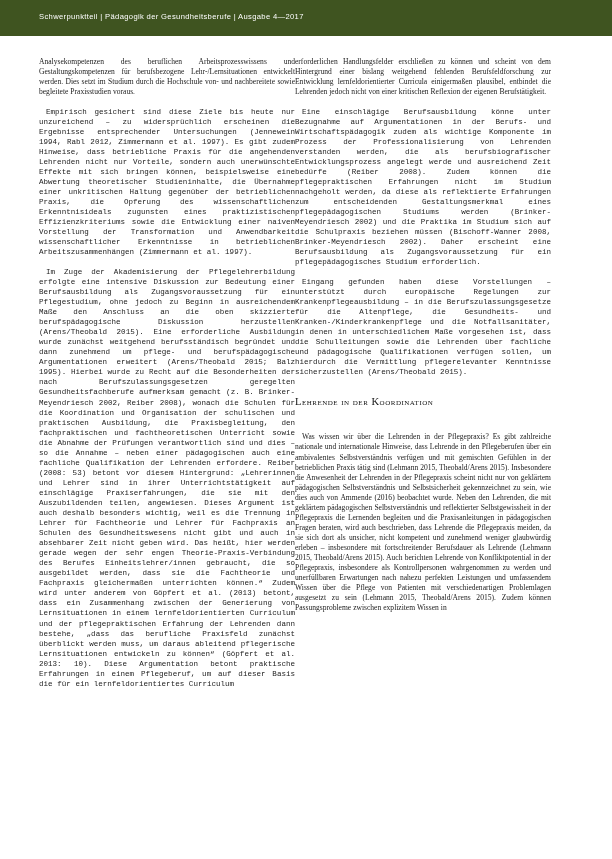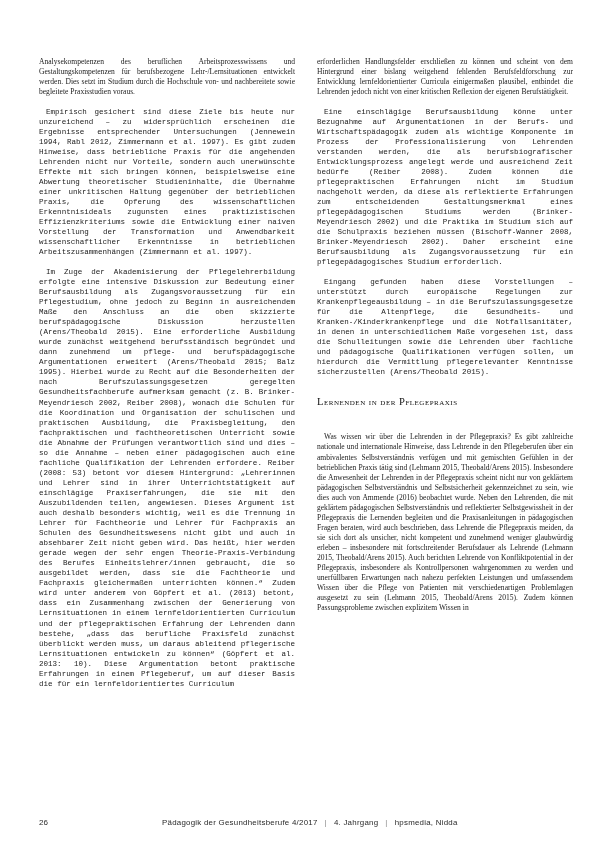--- a/index.html
+++ b/index.html
@@ -48,21 +48,20 @@
   }
   
   .columns {
     position: absolute;
     top: 57px;
     left: 39px;
     width: 534px;
     height: 750px;
     display: flex;
     flex-direction: row;
-    gap: 22px;
   }
   .col {
     width: 256px;
   }
   p.body {
     margin: 0;
     font-family: "Liberation Serif", serif;
     font-size: 7.55px;
     line-height: 10.05px;
     text-align: justify;
@@ -119,39 +118,37 @@
     display: inline-block;
     padding: 0 7px;
     color: #8a8a8a;
   }
 </style>
 </head>
 <body>
 
 <div class="page">
 
+  <div class="header-band">
+    <div class="header-band-inner"></div>
+    <div class="header-text">Schwerpunktteil | Pädagogik der Gesundheitsberufe | Ausgabe 4—2017</div>
+  </div>
 
   <div class="columns">
 
     <div class="col">
       <p class="body">Analysekompetenzen des beruflichen Arbeitsprozesswissens und Gestaltungskompetenzen für berufsbezogene Lehr-/Lernsituationen entwickelt werden. Dies setzt im Studium durch die Hochschule von- und nachbereitete sowie begleitete Praxisstudien voraus.</p>
       <p class="body">Empirisch gesichert sind diese Ziele bis heute nur unzureichend – zu widersprüchlich erscheinen die Ergebnisse entsprechender Untersuchungen (Jennewein 1994, Rabl 2012, Zimmermann et al. 1997). Es gibt zudem Hinweise, dass betriebliche Praxis für die angehenden Lehrenden nicht nur Vorteile, sondern auch unerwünschte Effekte mit sich bringen können, beispielsweise eine Abwertung theoretischer Studieninhalte, die Übernahme einer unkritischen Haltung gegenüber der betrieblichen Praxis, die Opferung des wissenschaftlichen Erkenntnisideals zugunsten eines praktizistischen Effizienzkriteriums sowie die Entwicklung einer naiven Vorstellung der Transformation und Anwendbarkeit wissenschaftlicher Erkenntnisse in betrieblichen Arbeitszusammenhängen (Zimmermann et al. 1997).</p>
       <p class="body">Im Zuge der Akademisierung der Pflegelehrerbildung erfolgte eine intensive Diskussion zur Bedeutung einer Berufsausbildung als Zugangsvoraussetzung für ein Pflegestudium, ohne jedoch zu Beginn in ausreichendem Maße den Anschluss an die oben skizzierte berufspädagogische Diskussion herzustellen (Arens/Theobald 2015). Eine erforderliche Ausbildung wurde zunächst weitgehend berufsständisch begründet und dann zunehmend um pflege- und berufspädagogische Argumentationen erweitert (Arens/Theobald 2015; Balz 1995). Hierbei wurde zu Recht auf die Besonderheiten der nach Berufszulassungsgesetzen geregelten Gesundheitsfachberufe aufmerksam gemacht (z. B. Brinker-Meyendriesch 2002, Reiber 2008), wonach die Schulen für die Koordination und Organisation der schulischen und praktischen Ausbildung, die Praxisbegleitung, den fachpraktischen und fachtheoretischen Unterricht sowie die Abnahme der Prüfungen verantwortlich sind und dies – so die Annahme – neben einer pädagogischen auch eine fachliche Qualifikation der Lehrenden erfordere. Reiber (2008: 53) betont vor diesem Hintergrund: „Lehrerinnen und Lehrer sind in ihrer Unterrichtstätigkeit auf einschlägige Praxiserfahrungen, die sie mit den Auszubildenden teilen, angewiesen. Dieses Argument ist auch deshalb besonders wichtig, weil es die Trennung in Lehrer für Fachtheorie und Lehrer für Fachpraxis an Schulen des Gesundheitswesens nicht gibt und auch in absehbarer Zeit nicht geben wird. Das heißt, hier werden gerade wegen der sehr engen Theorie-Praxis-Verbindung des Berufes Einheitslehrer/innen gebraucht, die so ausgebildet werden, dass sie die Fachtheorie und Fachpraxis gleichermaßen unterrichten können.“ Zudem wird unter anderem von Göpfert et al. (2013) betont, dass ein Zusammenhang zwischen der Generierung von Lernsituationen in einem lernfeldorientierten Curriculum und der pflegepraktischen Erfahrung der Lehrenden dann bestehe, „dass das berufliche Praxisfeld zunächst überblickt werden muss, um daraus ableitend pflegerische Lernsituationen entwickeln zu können“ (Göpfert et al. 2013: 10). Diese Argumentation betont praktische Erfahrungen in einem Pflegeberuf, um auf dieser Basis die für ein lernfeldorientiertes Curriculum</p>
     </div>
 
     <div class="col">
       <p class="body">erforderlichen Handlungsfelder erschließen zu können und scheint von dem Hintergrund einer bislang weitgehend fehlenden Berufsfeldforschung zur Entwicklung lernfeldorientierter Curricula einigermaßen plausibel, entbindet die Lehrenden jedoch nicht von einer kritischen Reflexion der eigenen Berufstätigkeit.</p>
       <p class="body">Eine einschlägige Berufsausbildung könne unter Bezugnahme auf Argumentationen in der Berufs- und Wirtschaftspädagogik zudem als wichtige Komponente im Prozess der Professionalisierung von Lehrenden verstanden werden, die als berufsbiografischer Entwicklungsprozess angelegt werde und ausreichend Zeit bedürfe (Reiber 2008). Zudem können die pflegepraktischen Erfahrungen nicht im Studium nachgeholt werden, da diese als reflektierte Erfahrungen zum entscheidenden Gestaltungsmerkmal eines pflegepädagogischen Studiums werden (Brinker-Meyendriesch 2002) und die Praktika im Studium sich auf die Schulpraxis beziehen müssen (Bischoff-Wanner 2008, Brinker-Meyendriesch 2002). Daher erscheint eine Berufsausbildung als Zugangsvoraussetzung für ein pflegepädagogisches Studium erforderlich.</p>
       <p class="body">Eingang gefunden haben diese Vorstellungen – unterstützt durch europäische Regelungen zur Krankenpflegeausbildung – in die Berufszulassungsgesetze für die Altenpflege, die Gesundheits- und Kranken-/Kinderkrankenpflege und die Notfallsanitäter, in denen in unterschiedlichem Maße vorgesehen ist, dass die Schulleitungen sowie die Lehrenden über fachliche und pädagogische Qualifikationen verfügen sollen, um hierdurch die Vermittlung pflegerelevanter Kenntnisse sicherzustellen (Arens/Theobald 2015).</p>
-      <h2 class="section-head">Lernenden in der Pflegepraxis</h2>
+      <h2 class="section-head">Lehrende in der Koordination</h2>
       <p class="body first-after-head">Was wissen wir über die Lehrenden in der Pflegepraxis? Es gibt zahlreiche nationale und internationale Hinweise, dass Lehrende in den Pflegeberufen über ein ambivalentes Selbstverständnis verfügen und mit gemischten Gefühlen in der betrieblichen Praxis tätig sind (Lehmann 2015, Theobald/Arens 2015). Insbesondere die Anwesenheit der Lehrenden in der Pflegepraxis scheint nicht nur von geklärtem pädagogischen Selbstverständnis und Selbstsicherheit gekennzeichnet zu sein, wie dies auch von Ammende (2016) beobachtet wurde. Neben den Lehrenden, die mit geklärtem pädagogischen Selbstverständnis und reflektierter Selbstgewissheit in der Pflegepraxis die Lernenden begleiten und die Praxisanleitungen in pädagogischen Fragen beraten, wird auch beschrieben, dass Lehrende die Pflegepraxis meiden, da sie sich dort als unsicher, nicht kompetent und zunehmend weniger glaubwürdig erleben – insbesondere mit fortschreitender Berufsdauer als Lehrende (Lehmann 2015, Theobald/Arens 2015). Auch berichten Lehrende von Konfliktpotential in der Pflegepraxis, insbesondere als Kontrollpersonen wahrgenommen zu werden und unerfüllbaren Erwartungen nach nahezu perfekten Leistungen und umfassendem Wissen über die Pflege von Patienten mit verschiedenartigen Problemlagen ausgesetzt zu sein (Lehmann 2015, Theobald/Arens 2015). Zudem können Passungsprobleme zwischen explizitem Wissen in</p>
     </div>
 
   </div>
 
-  <div class="footer">
-    <span class="footer-page">26</span>
-    <span class="footer-meta">
-      <span>Pädagogik der Gesundheitsberufe 4/2017</span><span class="footer-sep">|</span><span>4. Jahrgang</span><span class="footer-sep">|</span><span>hpsmedia, Nidda</span>
-    </span>
-  </div>
 
 </div>
 
 </body></html>

